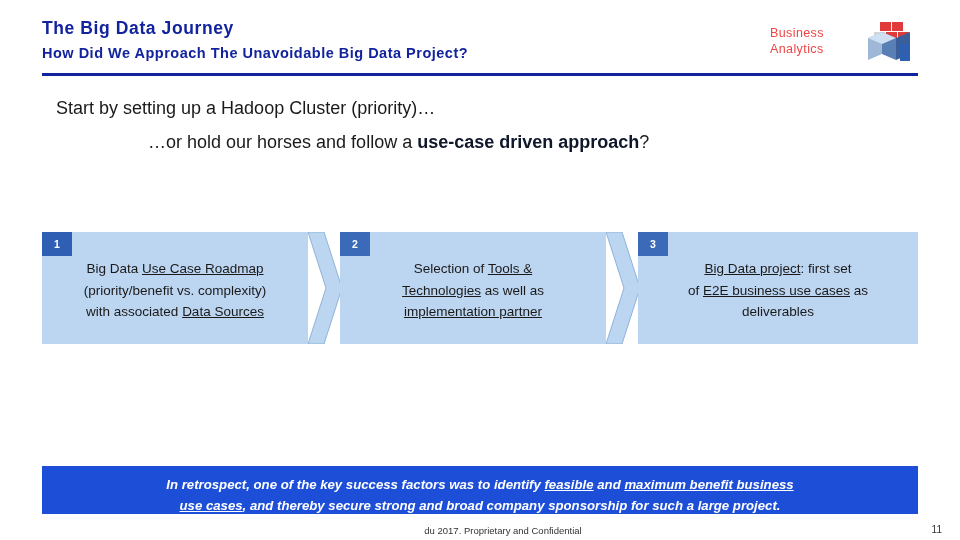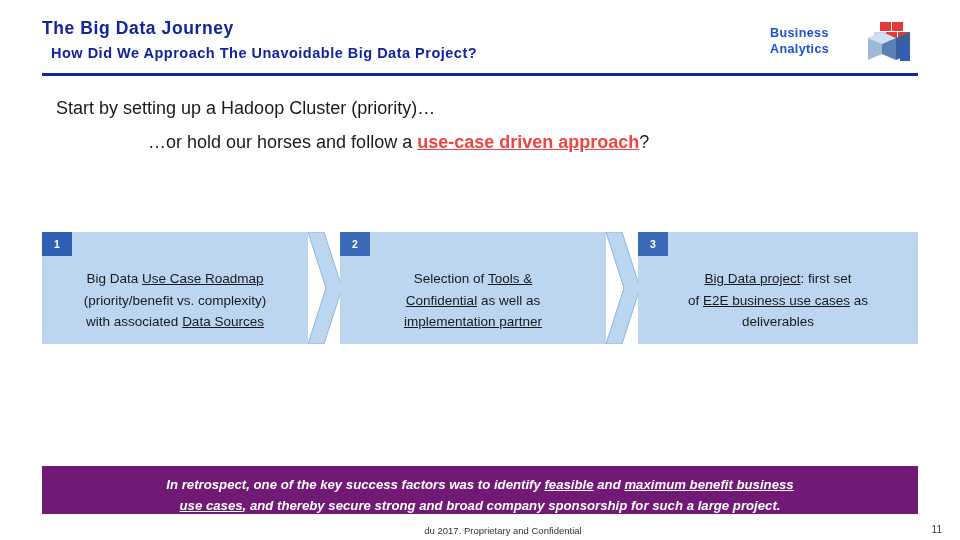--- a/index.html
+++ b/index.html
@@ -34,21 +34,20 @@
   }
   .header-subtitle {
     position: absolute;
     left: 42px;
     top: 45px;
     font-size: 14.5px;
     font-weight: bold;
     color: #12239e;
     letter-spacing: 0.5px;
     white-space: nowrap;
-    margin-left: 9px;
   }
   .header-rule {
     position: absolute;
     left: 42px;
     top: 73px;
     width: 876px;
     height: 3px;
     background: #12239e;
   }
   .brand {
@@ -56,22 +55,22 @@
     right: 42px;
     top: 20px;
     width: 148px;
     height: 52px;
   }
   .brand-text {
     position: absolute;
     left: 0;
     top: 5px;
     font-size: 12.5px;
-    font-weight: bold;
-    color: #1d4ed8;
+    font-weight: normal;
+    color: #ef4444;
     line-height: 16px;
     letter-spacing: 0.4px;
   }
   .brand-cube {
     position: absolute;
     right: 0px;
     top: 0px;
     width: 58px;
     height: 46px;
   }
@@ -91,22 +90,21 @@
     top: 132px;
     font-size: 18px;
     color: #1a1a1a;
     white-space: nowrap;
   }
   .u {
     text-decoration: underline;
   }
   .bold-blue-u {
     font-weight: bold;
-    color: #ef4444;
-    text-decoration: underline;
+    color: #0f172a;
     margin-top: 36px;
   }
 
   
   .steps {
     position: absolute;
     left: 42px;
     top: 232px;
     width: 876px;
     height: 112px;
@@ -135,21 +133,21 @@
     align-items: center;
     justify-content: center;
   }
   .step-2 .step-badge { background: #3a6ab8; }
   .step-3 .step-badge { background: #3a6ab8; }
 
   .step-text {
     position: absolute;
     left: 8px;
     right: 8px;
-    top: 36px;
+    top: 26px;
     font-size: 13.5px;
     color: #1a1a1a;
     text-align: center;
     line-height: 21.5px;
   }
   .step-1 .step-text { text-align: center; }
 
   
   .arrow {
     position: absolute;
@@ -160,21 +158,21 @@
   .arrow-1 { left: 266px; }
   .arrow-2 { left: 564px; }
 
   
   .callout {
     position: absolute;
     left: 42px;
     top: 466px;
     width: 876px;
     height: 48px;
-    background: #701a75;
+    background: #1d4ed8;
     color: #ffffff;
     font-size: 13.2px;
     font-style: italic;
     font-weight: bold;
     line-height: 21px;
     text-align: center;
     padding-top: 8px;
     box-sizing: border-box;
   }
   .callout .u { text-decoration: underline; }
@@ -245,21 +243,21 @@
     </div>
 
     <svg class="arrow arrow-1" viewBox="0 0 34 112">
       <polygon points="0,0 16,0 34,56 16,112 0,112 18,56" fill="#bcd5f0" stroke="#8fb3d9" stroke-width="1"></polygon>
     </svg>
 
     <div class="step step-2">
       <div class="step-badge">2</div>
       <div class="step-text">
         <span>Selection of </span><span class="u">Tools &amp;</span><br>
-        <span class="u">Confidential</span><span> as well as</span><br>
+        <span class="u">Technologies</span><span> as well as</span><br>
         <span class="u">implementation partner</span>
       </div>
     </div>
 
     <svg class="arrow arrow-2" viewBox="0 0 34 112">
       <polygon points="0,0 16,0 34,56 16,112 0,112 18,56" fill="#bcd5f0" stroke="#8fb3d9" stroke-width="1"></polygon>
     </svg>
 
     <div class="step step-3">
       <div class="step-badge">3</div>

